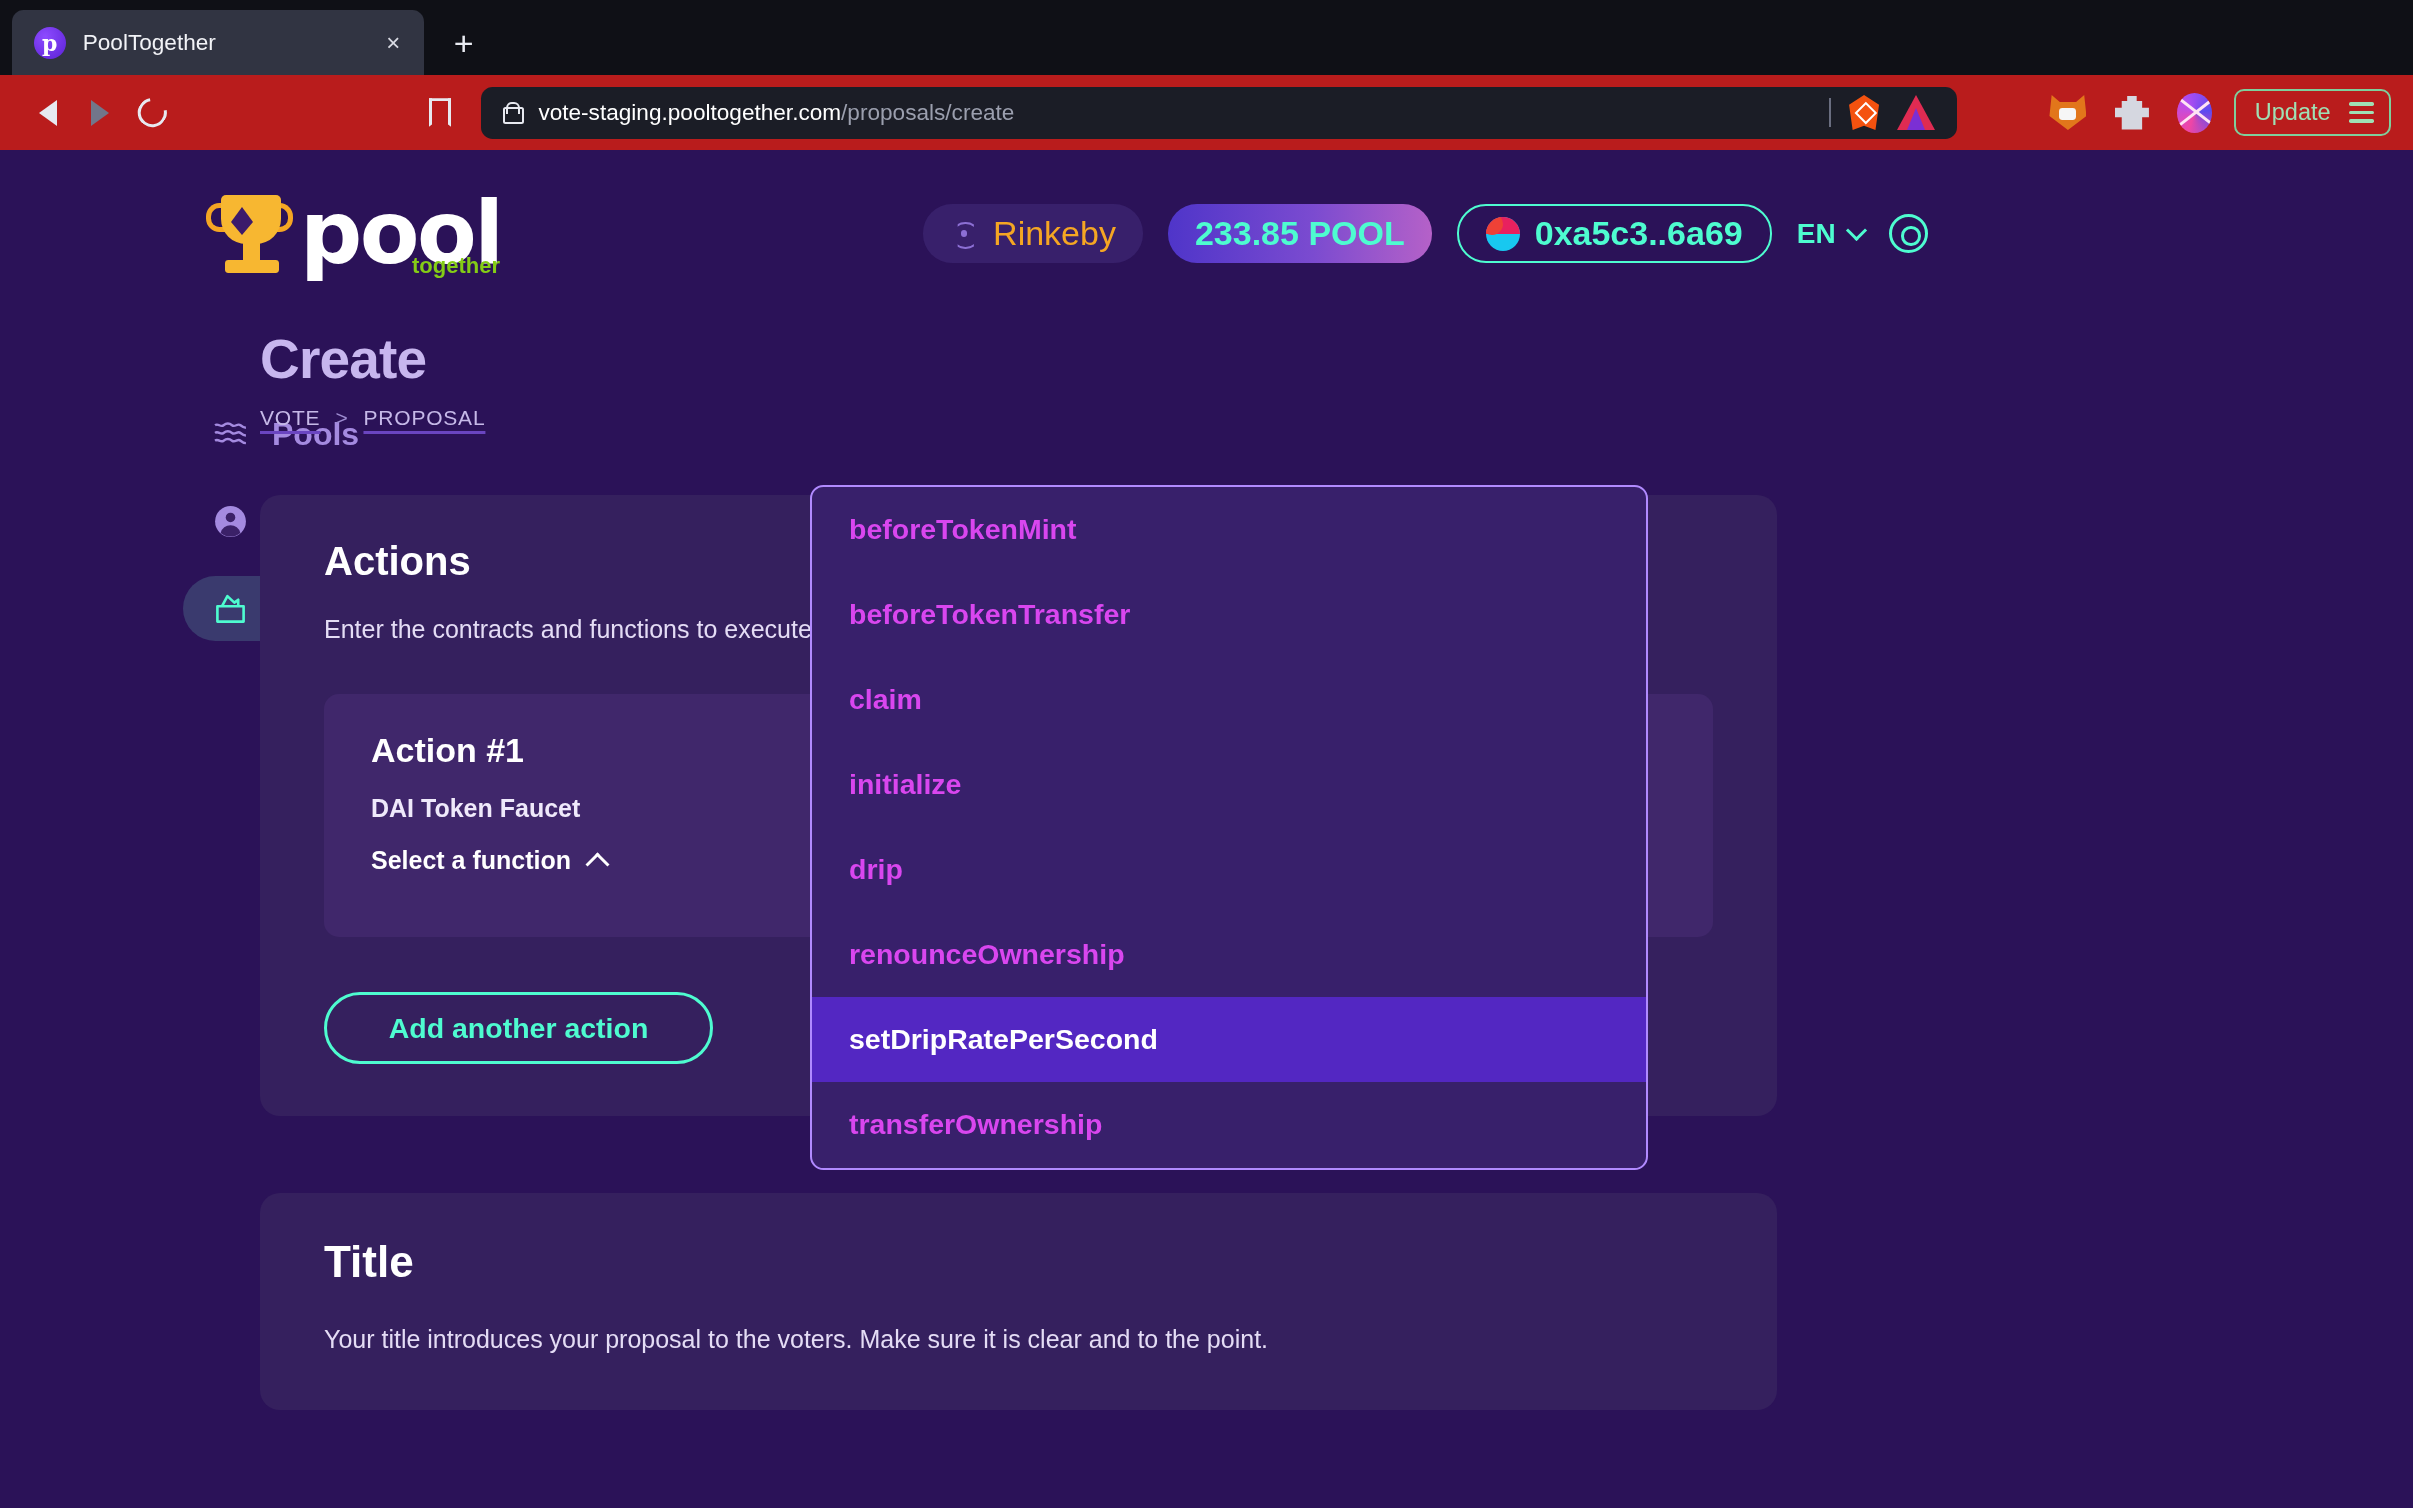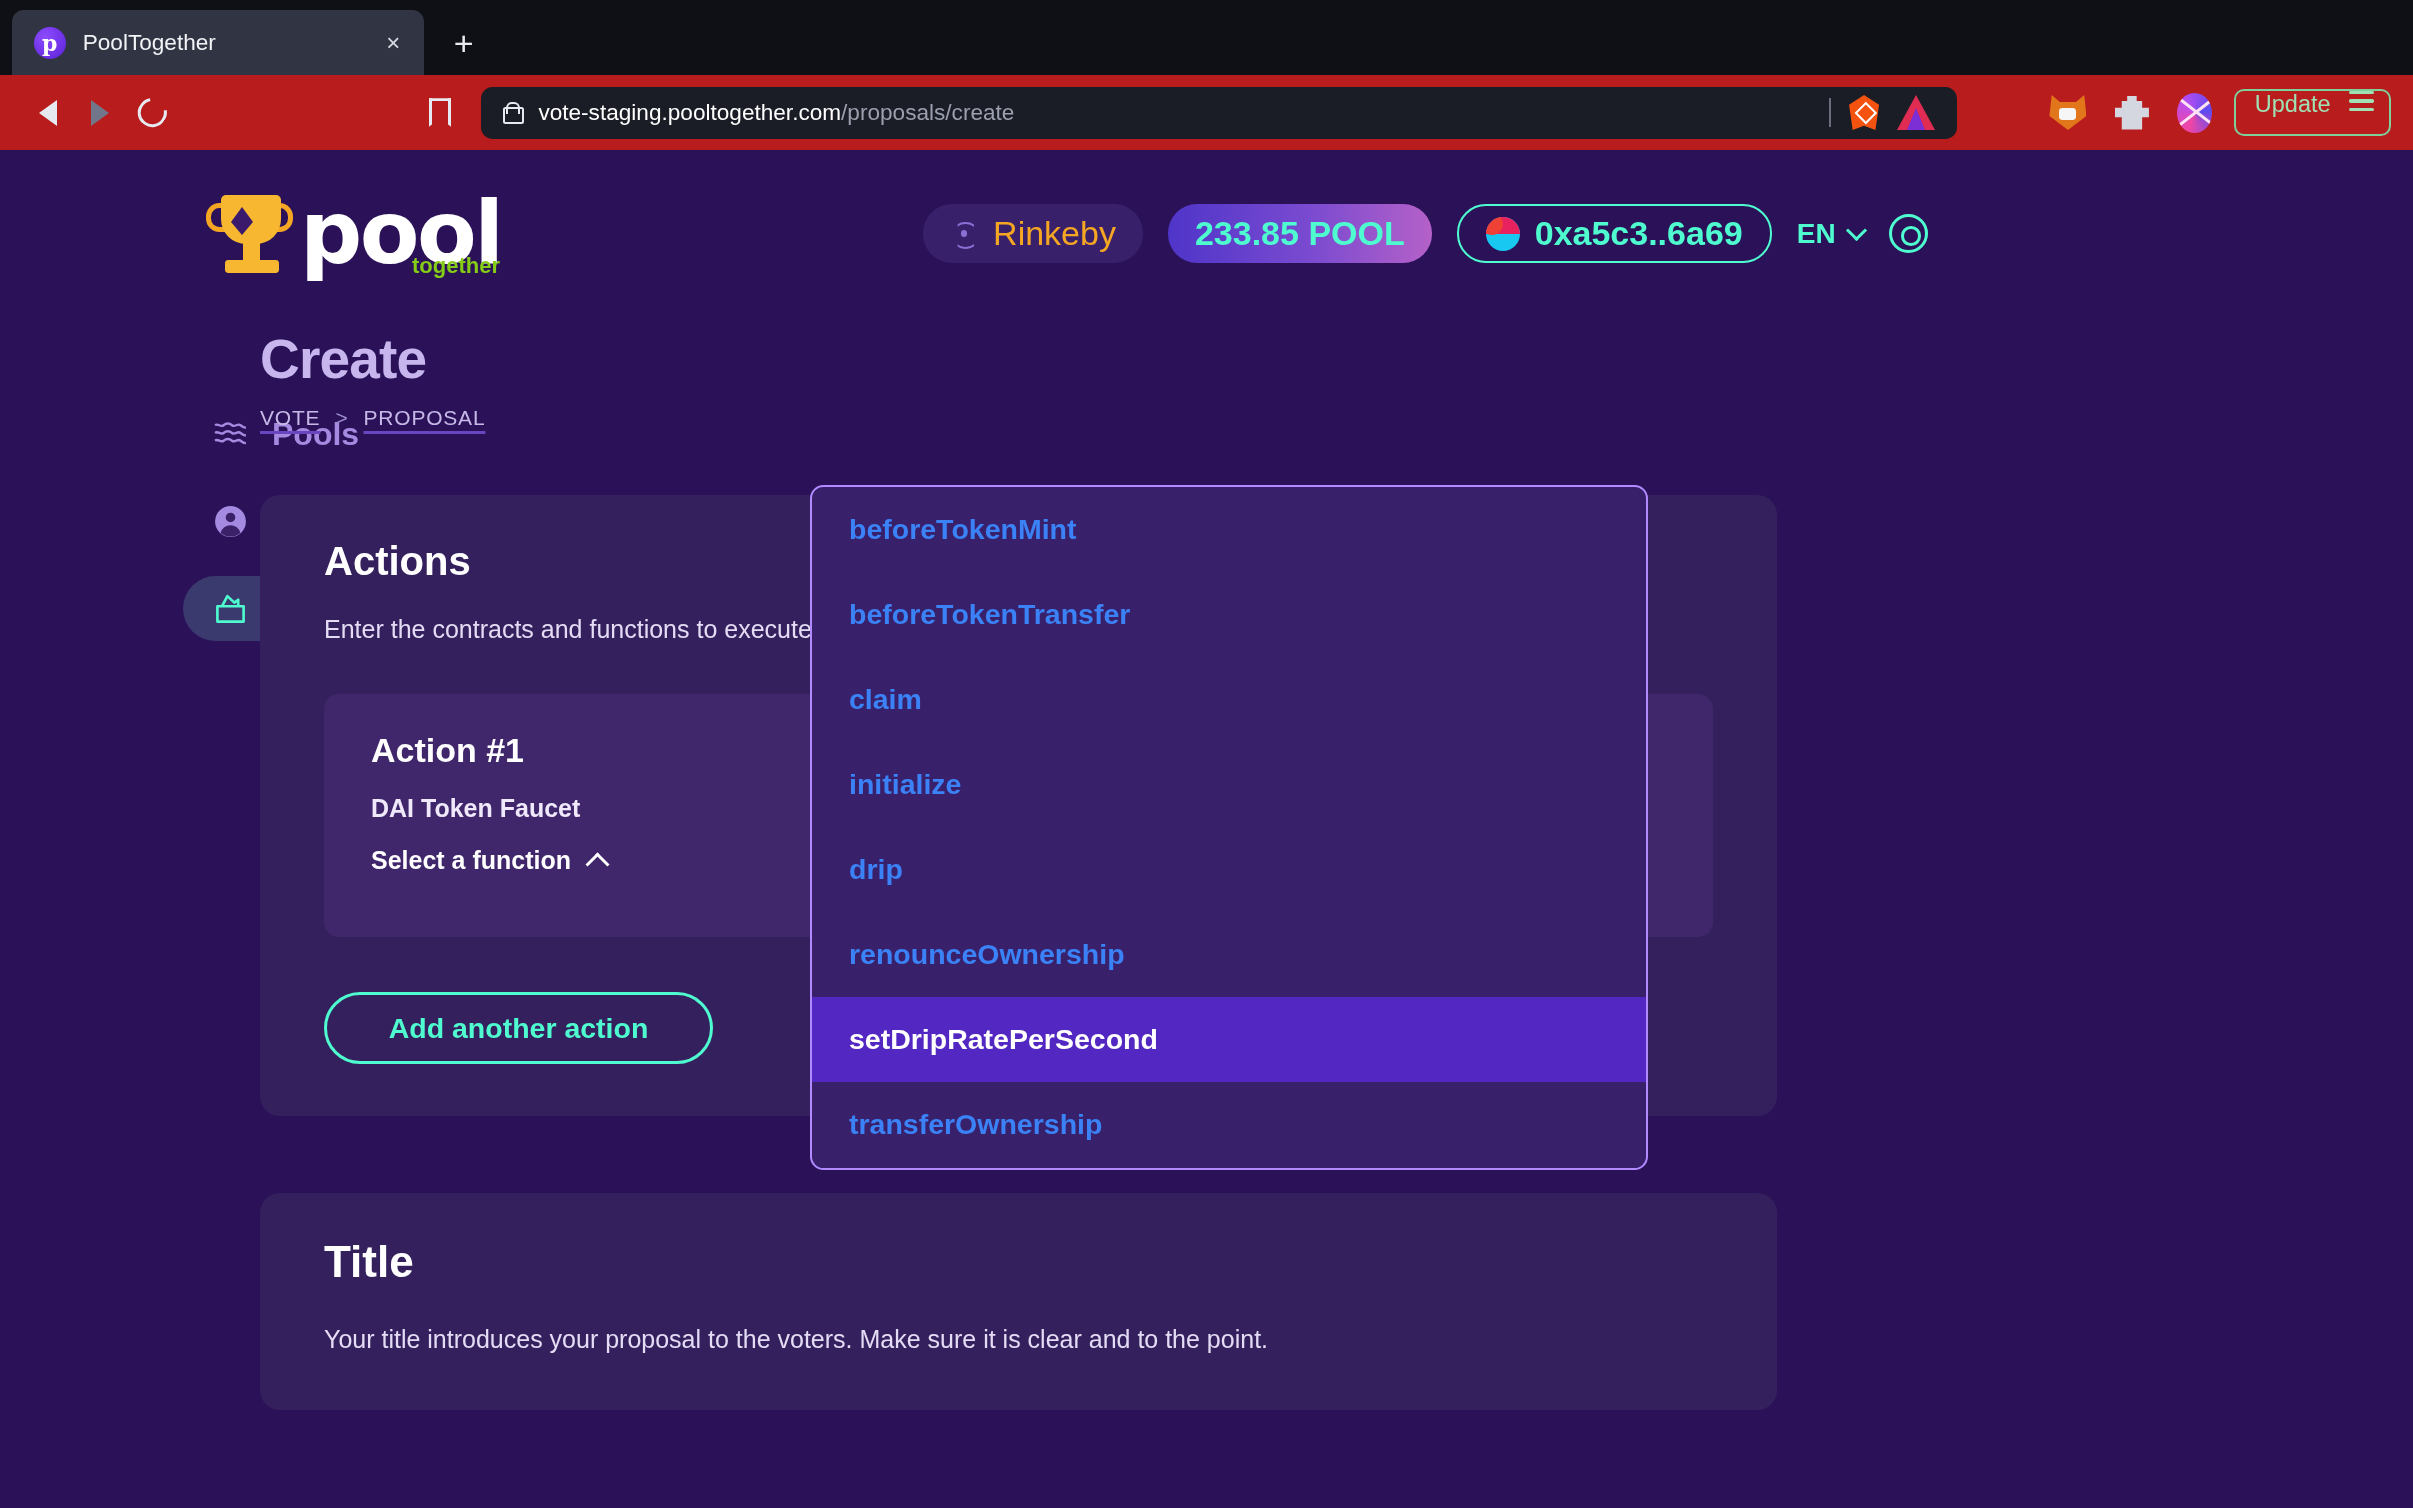--- a/index.html
+++ b/index.html
@@ -82,21 +82,21 @@
       80% 100%,20% 100%,20% 64%,0 64%,0 36%,20% 36%,20% 16%,36% 16%); }
   .rainbow { width:35px;height:40px;border-radius:50%;
     background: conic-gradient(from 200deg,#f046a5,#b84df0,#5c4bf0,#f046a5);
     position:relative; overflow:hidden; }
   .rainbow:after{content:"";position:absolute;left:-5px;top:17px;width:50px;height:3.4px;
     background:#ffe3f4;transform:rotate(-38deg);}
   .rainbow:before{content:"";position:absolute;left:-5px;top:18.4px;width:50px;height:3.4px;
     background:#ffe3f4;transform:rotate(38deg); z-index:1;}
   .update-btn {
     margin-left: 22px; height: 47px; border: 2.5px solid #7fcf9c; border-radius: 10px;
-    display:flex; gap: 18.4px; padding: 0 15px 0 18.4px;
+    display:flex; align-items:center; gap: 18.4px; padding: 0 15px 0 18.4px;
   }
   .update-btn .lbl { color:#9fe0b4; font-size: 23.5px; }
   .ham { display:flex; flex-direction:column; gap:5px; }
   .ham i { display:block; width: 25px; height: 3.4px; background:#9fe0b4; border-radius:1.7px; }
 
   
   .page { position: relative; width: 1978px; height: 1358px; background: #2b1258; }
 
   .site-header { display:flex; align-items:center; padding: 40px 50px 0 201px; }
   .logo { display:flex; align-items:center; gap: 22px; }
@@ -186,21 +186,21 @@
   .card.title-card h2 { font-size: 44px; }
   .card.title-card p.desc { margin-top: 34px; }
 
   
   .dropdown {
     position: absolute; left: 810px; top: 335px; width: 838px; height: 685px;
     background: #38206b; border: 2.5px solid #b18aff; border-radius: 13.4px;
     overflow: hidden; z-index: 50;
   }
   .dd-item { height: 85px; display:flex; align-items:center; padding: 0 37px;
-     font-size: 28.5px; font-weight: 700; color:#3b82f6; white-space: nowrap; }
+     font-size: 28.5px; font-weight: 700; color:#d946ef; white-space: nowrap; }
   .dd-item.sel { background:#5327c2; color:#ffffff; }
 </style>
 </head>
 <body>
 
 <div class="browser">
 
   <div class="tabstrip">
     <div class="tab">
       <div class="tab-favicon">p</div>

